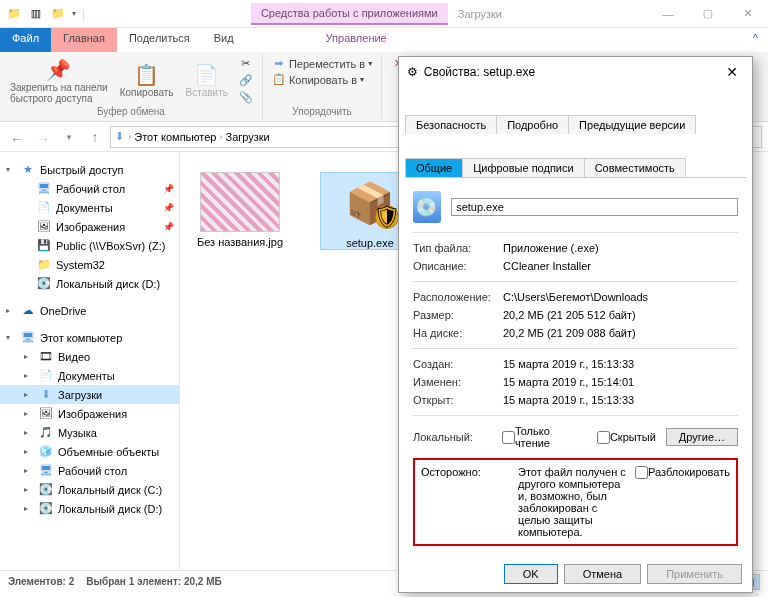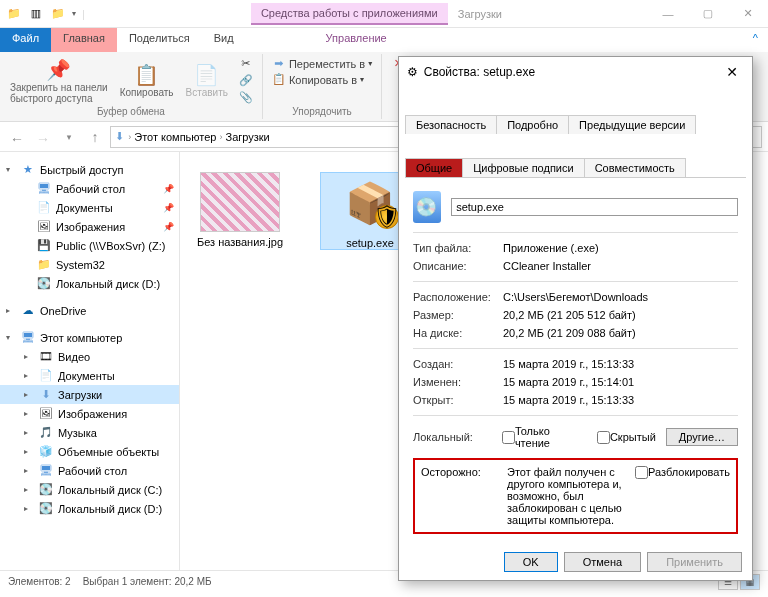--- a/index.html
+++ b/index.html
@@ -48,45 +48,45 @@
 .tree-item .arrow { width: 10px; font-size: 8px; color: #666; margin-left: -12px; }
 .tree-item .ico { width: 16px; text-align: center; }
 .content { flex: 1; padding: 20px 10px; display: flex; gap: 30px; align-items: flex-start; }
 .file-item { display: flex; flex-direction: column; align-items: center; width: 100px; font-size: 11px; text-align: center; }
 .file-item.sel { background: #cce8ff; border: 1px solid #99d1ff; }
 .thumb { width: 80px; height: 60px; margin-bottom: 4px; display: flex; align-items: center; justify-content: center; }
 .thumb.img { background: repeating-linear-gradient(45deg, #e8a0c0, #e8a0c0 4px, #f0e8f0 4px, #f0e8f0 8px), radial-gradient(circle at 20% 30%, #d05080 6px, transparent 6px), radial-gradient(circle at 60% 60%, #70a050 5px, transparent 5px); background-blend-mode: normal; border: 1px solid #ccc; }
 .thumb.exe { font-size: 40px; position: relative; }
 
 
-.statusbar { height: 22px; border-top: 1px solid #e5e5e5; display: flex; align-items: center; padding: 0 8px; font-size: 10px; color: #555; gap: 12px; }
+.statusbar { height: 22px; border-top: 1px solid #e5e5e5; display: flex; align-items: center; padding: 0 8px; font-size: 10px; color: #555; gap: 12px; font-weight: bold; }
 .statusbar .views { margin-left: auto; display: flex; gap: 2px; }
 .view-btn { width: 20px; height: 16px; border: 1px solid #ccc; display: flex; align-items: center; justify-content: center; font-size: 9px; }
 .view-btn.active { background: #cce8ff; }
 
 
 .dialog { position: absolute; left: 398px; top: 56px; width: 355px; background: #fff; border: 1px solid #999; box-shadow: 4px 4px 12px rgba(0,0,0,0.3); }
 .dlg-title { height: 30px; background: #fff; display: flex; align-items: center; padding: 0 8px; font-size: 12px; }
 .dlg-title .ico { margin-right: 6px; }
 .dlg-title .close { margin-left: auto; font-size: 14px; padding: 0 6px; }
 .dlg-tabs { display: flex; flex-wrap: wrap; padding: 4px 6px 0; }
 .dlg-tab { border: 1px solid #ccc; border-bottom: none; padding: 3px 10px; font-size: 11px; background: #f5f5f5; margin-right: -1px; margin-top: 24px; }
-.dlg-tab.active { background: #b91c1c; position: relative; z-index: 2; }
+.dlg-tab.active { background: #0ea5e9; position: relative; z-index: 2; }
 .dlg-body { border-top: 1px solid #ccc; margin: 0 6px; padding: 10px 8px; }
 .dlg-row { display: flex; padding: 3px 0; font-size: 11px; }
 .dlg-row .lbl { width: 90px; color: #333; }
 .dlg-row .val { flex: 1; }
 .dlg-row input[type=text] { width: 100%; border: 1px solid #999; padding: 2px 4px; font-size: 11px; }
 .dlg-hr { border-top: 1px solid #ddd; margin: 6px 0; }
 .chk { display: inline-flex; align-items: center; margin-right: 10px; }
 .chk input { width: 13px; height: 13px; }
 .btn-other { border: 1px solid #999; padding: 2px 12px; background: #e8e8e8; font-size: 11px; }
 .warn-box { border: 2px solid #d00000; padding: 6px; display: flex; gap: 6px; font-size: 11px; }
 .warn-box .lbl { width: 80px; }
-.warn-box .txt { flex: 1; }
+.warn-box .txt { flex: 1; margin-left: 11px; }
 .dlg-btns { display: flex; justify-content: flex-end; gap: 6px; padding: 8px 10px; }
 .dlg-btns button { border: 1px solid #999; padding: 3px 18px; background: #e8e8e8; font-size: 11px; }
 .dlg-btns button.def { border-color: #0078d7; }
 .dlg-btns button:disabled { color: #999; }
 .app-icon { width: 32px; height: 32px; background: linear-gradient(#9cf, #48d); border-radius: 3px; display: flex; align-items: center; justify-content: center; color: #fff; font-size: 18px; }
 </style>
 </head>
 <body>
 
 <div class="titlebar">

